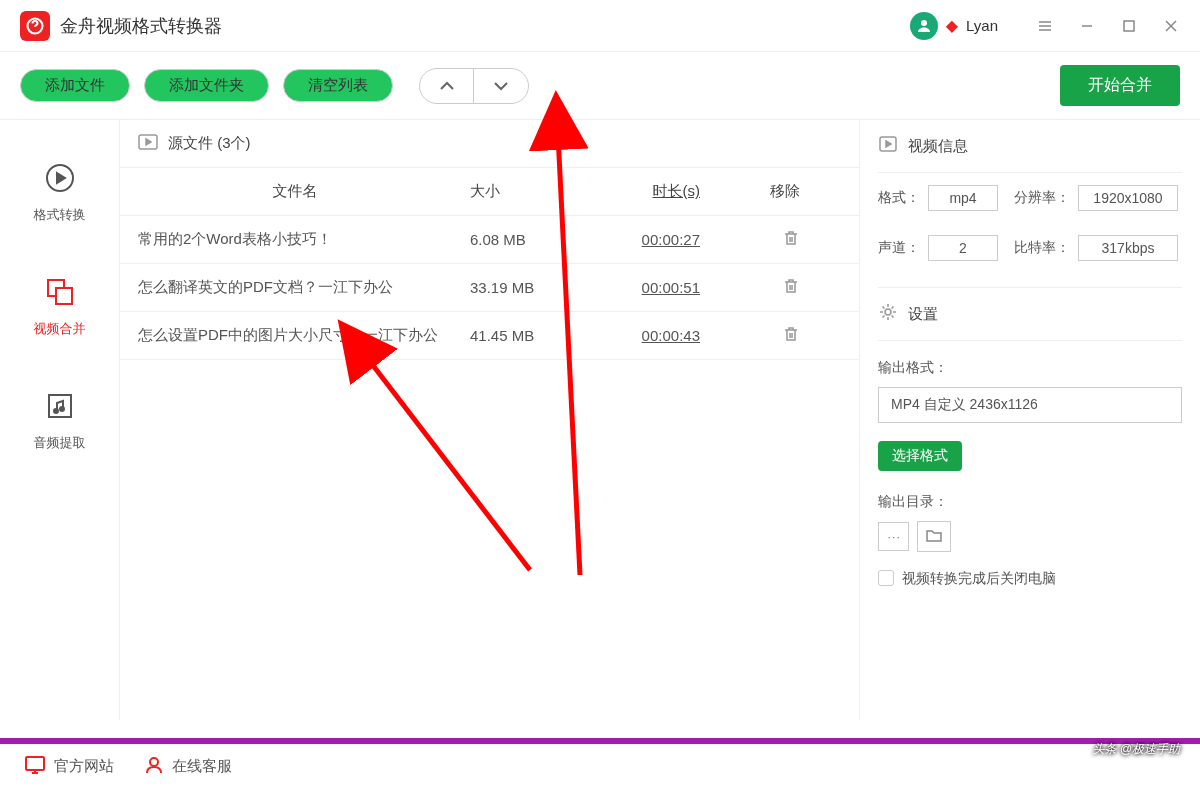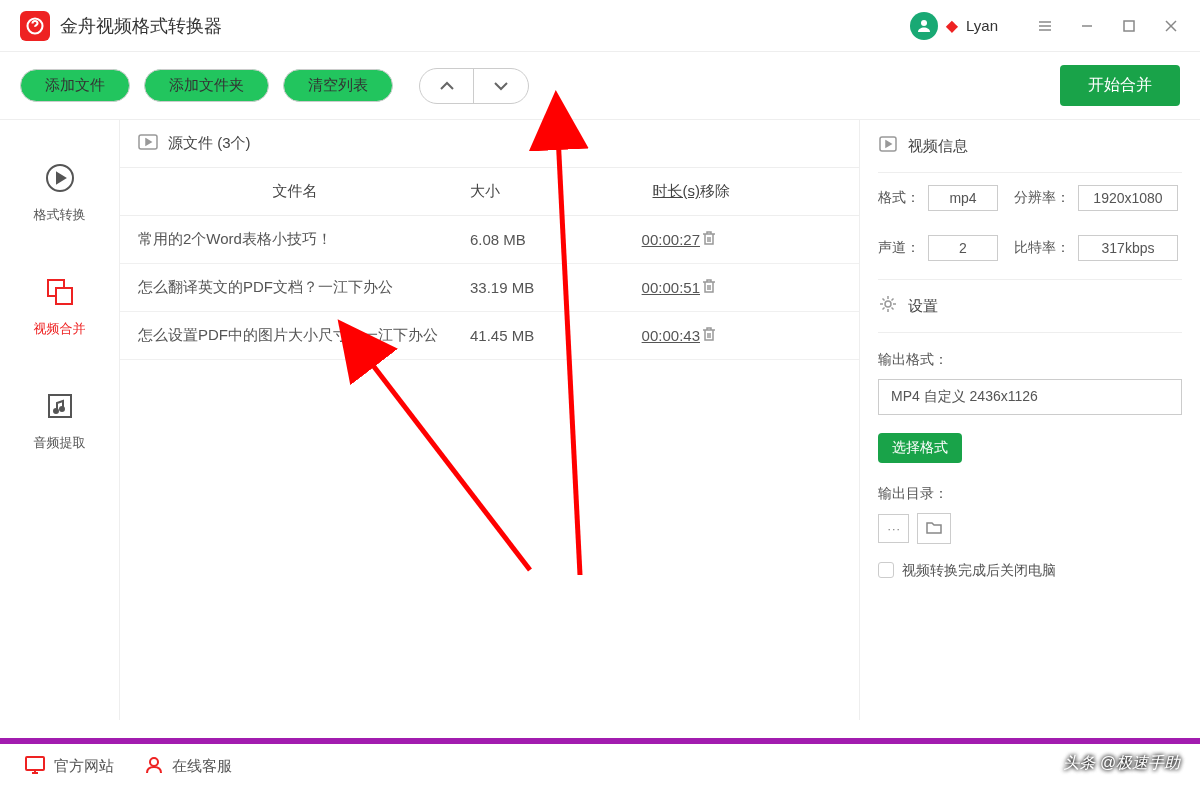--- a/index.html
+++ b/index.html
@@ -39,21 +39,21 @@
     
     
     .filelist { flex: 1; border-right: 1px solid #eee; }
     .list-header { height: 48px; display: flex; align-items: center; padding: 0 18px; border-bottom: 1px solid #eee; gap: 10px; }
     .list-header-icon { color: #888; }
     .list-header-text { font-size: 15px; color: #444; }
     .table-head { height: 48px; display: flex; align-items: center; border-bottom: 1px solid #eee; font-size: 15px; color: #444; }
     .col-name { flex: 0 0 350px; text-align: center; }
     .col-size { flex: 0 0 110px; text-align: left; }
     .col-dur { flex: 0 0 120px; text-align: right; text-decoration: underline; }
-    .col-del { flex: 0 0 100px; text-align: left; }
+    .col-del { flex: 0 0 100px; text-align: right; }
     .table-row { height: 48px; display: flex; align-items: center; border-bottom: 1px solid #f0f0f0; font-size: 15px; color: #555; }
     .table-row .col-name { text-align: left; padding-left: 18px; }
     .del-icon { color: #999; cursor: pointer; }
     
     
     .rightpanel { width: 340px; padding: 0 18px; }
     .rp-section { padding: 14px 0; border-bottom: 1px solid #eee; display: flex; align-items: center; gap: 10px; }
     .rp-section-title { font-size: 15px; color: #444; }
     .info-row { display: flex; gap: 16px; padding: 12px 0; }
     .info-item { display: flex; align-items: center; gap: 8px; }
@@ -67,21 +67,21 @@
     .dir-input { border: 1px solid #ccc; padding: 6px 10px; font-size: 14px; color: #555; flex: 1; }
     .dir-btn { border: 1px solid #ccc; padding: 6px 8px; background: #fff; cursor: pointer; color: #888; }
     .check-row { display: flex; align-items: flex-start; gap: 8px; font-size: 14px; color: #555; }
     .checkbox { width: 16px; height: 16px; border: 1px solid #ccc; border-radius: 3px; }
     
     
     .footer { position: absolute; bottom: 0; left: 0; right: 0; height: 50px; display: flex; align-items: center; padding: 0 24px; gap: 30px; border-top: 6px solid #a21caf; }
     .foot-item { display: flex; align-items: center; gap: 8px; color: #555; font-size: 15px; cursor: pointer; }
     .foot-icon { color: #e22; }
     
-    .watermark { position: absolute; right: 20px; bottom: 14px; font-style: italic; font-size: 16px; color: #fff; text-shadow: 0 0 4px #000, 0 0 4px #000; }
+    .watermark { position: absolute; right: 20px; bottom: 30px; font-style: italic; font-size: 12px; color: #fff; text-shadow: 0 0 4px #000, 0 0 4px #000; }
     
     
     .annotation { position: absolute; pointer-events: none; z-index: 100; }
   </style>
 </head>
 <body>
 
 <div class="titlebar">
   <div class="app-logo">
     <svg viewBox="0 0 24 24" fill="none" stroke="#fff" stroke-width="2.5">
@@ -234,21 +234,21 @@
     <div class="info-row">
       <div class="info-item">
         <span class="info-label">格式：</span>
         <span class="info-box">mp4</span>
       </div>
       <div class="info-item">
         <span class="info-label">分辨率：</span>
         <span class="info-box wide">1920x1080</span>
       </div>
     </div>
-    <div class="info-row" style="border-bottom:1px solid #eee; padding-bottom:18px;">
+    <div class="info-row" style="border-bottom:1px solid #eee; padding-bottom:26px;">
       <div class="info-item">
         <span class="info-label">声道：</span>
         <span class="info-box">2</span>
       </div>
       <div class="info-item">
         <span class="info-label">比特率：</span>
         <span class="info-box wide">317kbps</span>
       </div>
     </div>
     <div class="rp-section">

